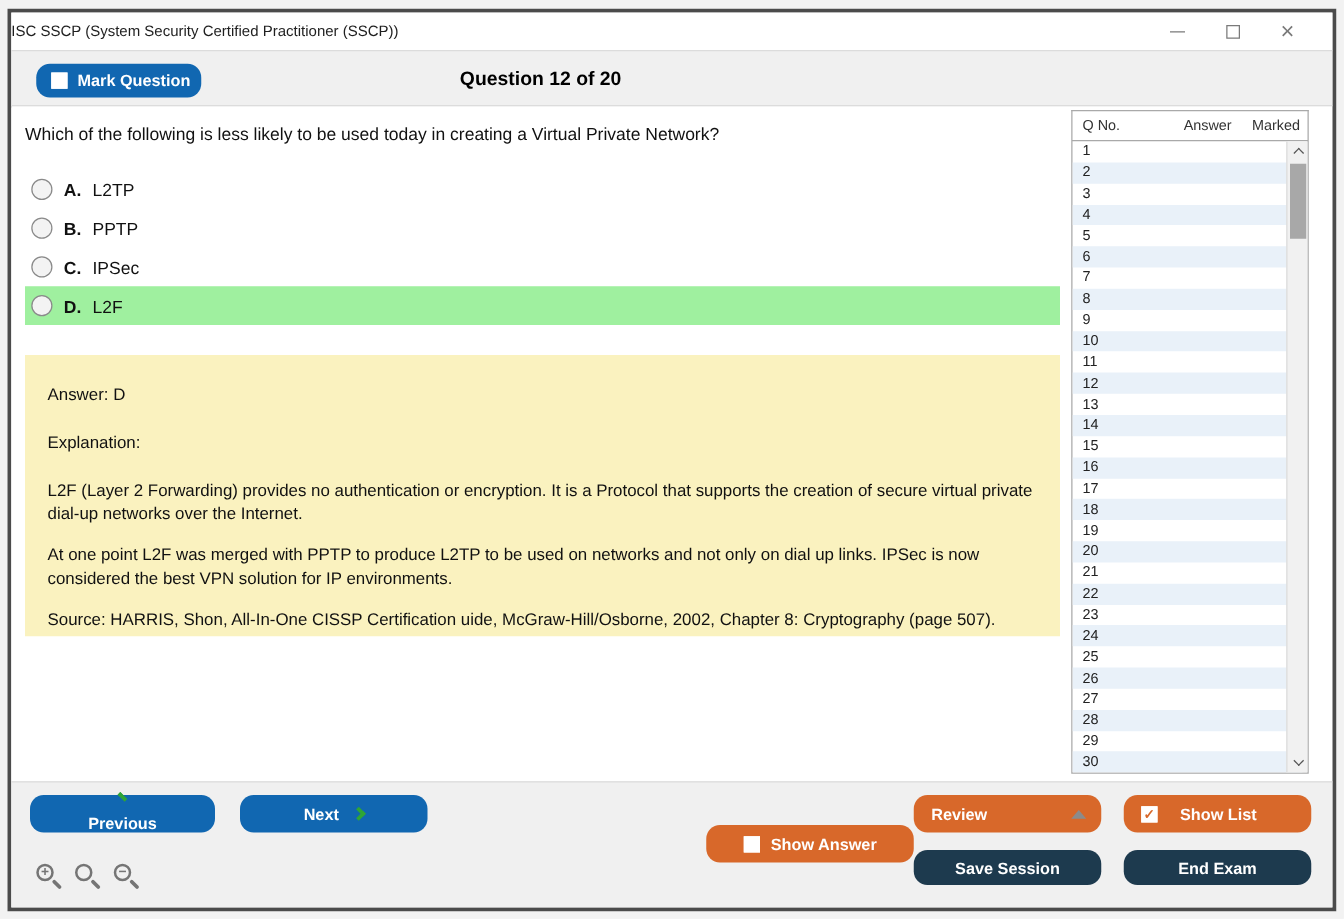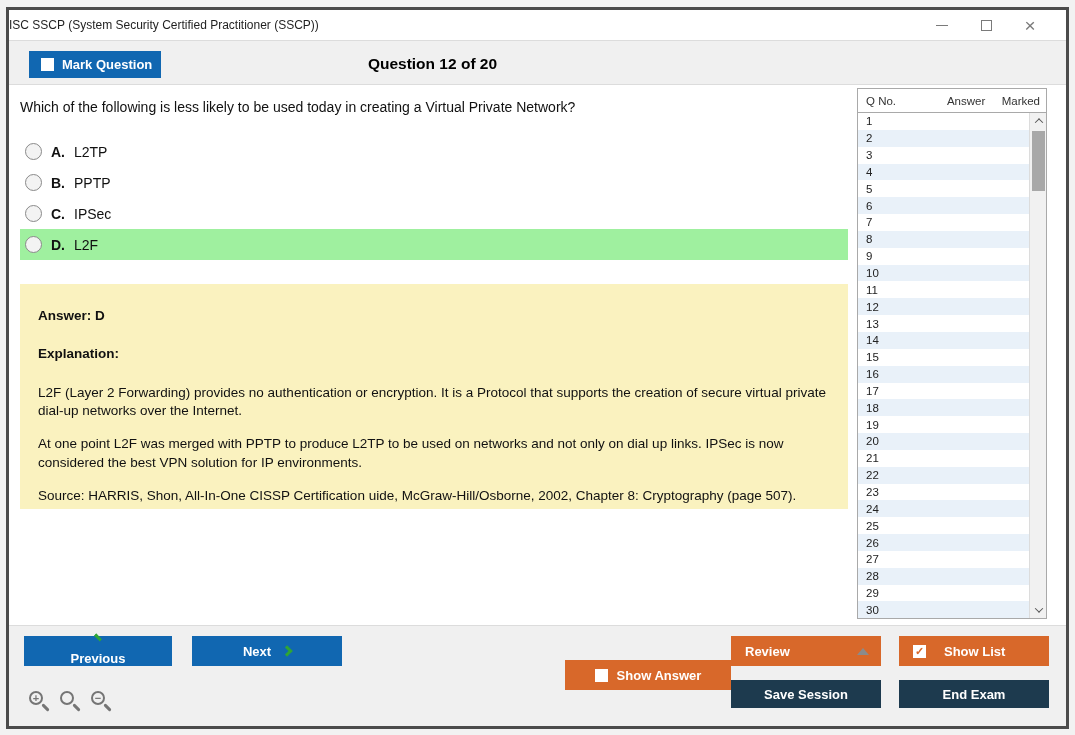--- a/index.html
+++ b/index.html
@@ -11,35 +11,35 @@
   
   .titlebar { position:absolute; left:0; top:0; right:0; height:30px; background:#ffffff; display:flex; align-items:center; }
   .title-text { padding-left:0; font-size:12px; color:#1f1f1f; }
   .win-controls { margin-left:auto; display:flex; align-items:center; gap:0; padding-right:14px; }
   .win-btn { width:44px; height:28px; display:flex; align-items:center; justify-content:center; color:#7a7a7a; }
   .min-glyph { width:12px; height:0; border-top:1.5px solid #7a7a7a; display:inline-block; }
   .max-glyph { width:11px; height:11px; border:1.5px solid #7a7a7a; display:inline-block; }
   .close-glyph { font-size:19px; line-height:1; color:#7a7a7a; }
   
   .headerband { position:absolute; left:0; top:30px; right:0; height:45px; background:#f0f0f0; border-top:1px solid #dcdcdc; border-bottom:1px solid #dcdcdc; }
-  .btn { display:flex; align-items:center; justify-content:center; cursor:pointer; font-weight:700; color:#fff; font-size:13px; }
+  .btn { display:flex; align-items:center; justify-content:center; cursor:pointer; font-weight:700; color:#fff; font-size:13px;border-radius:11px; }
   .mark-btn { position:absolute; left:20px; top:10px; width:132px; height:27px; background:var(--blue,#1167b1); gap:8px; justify-content:flex-start; padding-left:12px; }
   .checkbox { width:13px; height:13px; background:#fff; border:1px solid #fff; display:inline-flex; align-items:center; justify-content:center; font-size:11px; font-weight:700; }
   .checkbox.checked { color:var(--orange,#d8682a); }
   .q-counter { position:absolute; left:0; right:210px; top:0; height:45px; display:flex; align-items:center; justify-content:center; font-size:15.5px; font-weight:700; color:#000; }
   
   .content { position:absolute; left:0; top:76px; width:846px; bottom:101px; background:#fff; }
   .question-text { position:absolute; left:11px; top:13px; width:820px; font-size:14px; color:#111; }
   .options { position:absolute; left:11px; top:50px; width:828px; }
   .option { height:31px; display:flex; align-items:center; gap:9px; padding-left:5px; font-size:14px; color:#111; cursor:pointer; }
   .option.highlighted { background:var(--highlight-green,#9ff09f); }
   .radio { width:17px; height:17px; border-radius:50%; border:1px solid #8a8a8a; background:#f3f3f3; flex:0 0 17px; }
   .opt-letter { font-weight:700; }
   .answer-panel { position:absolute; left:11px; top:198px; width:828px; height:225px; background:var(--explanation-yellow,#faf2bf); padding:24px 18px 0 18px; font-size:13.5px; color:#111; }
-  .answer-panel .bold-line { font-weight:700; margin-bottom:23px; }
+  .answer-panel .bold-line { font-weight:400; margin-bottom:23px; }
   .answer-panel p { margin-bottom:15px; line-height:1.35; }
   
   .sidebar { position:absolute; left:848px; top:78px; width:190px; height:531px; background:#fff; }
   .list-header { height:24px; border:1px solid #a9a9a9; border-bottom:none; display:flex; align-items:center; font-size:11.5px; color:#333; background:#fff; }
   .col-qno { padding-left:8px; width:58px; }
   .col-answer { width:74px;margin-left:44px; }
   .col-marked { width:60px; }
   .list-body { position:relative; height:507px; border:1px solid #a9a9a9; background:#fff; overflow:hidden; }
   .rows { position:absolute; left:0; top:0; width:184px; }
   .qrow { height:16.85px; display:flex; align-items:center; padding-left:8px; font-size:11.5px; color:#222; cursor:pointer; }

